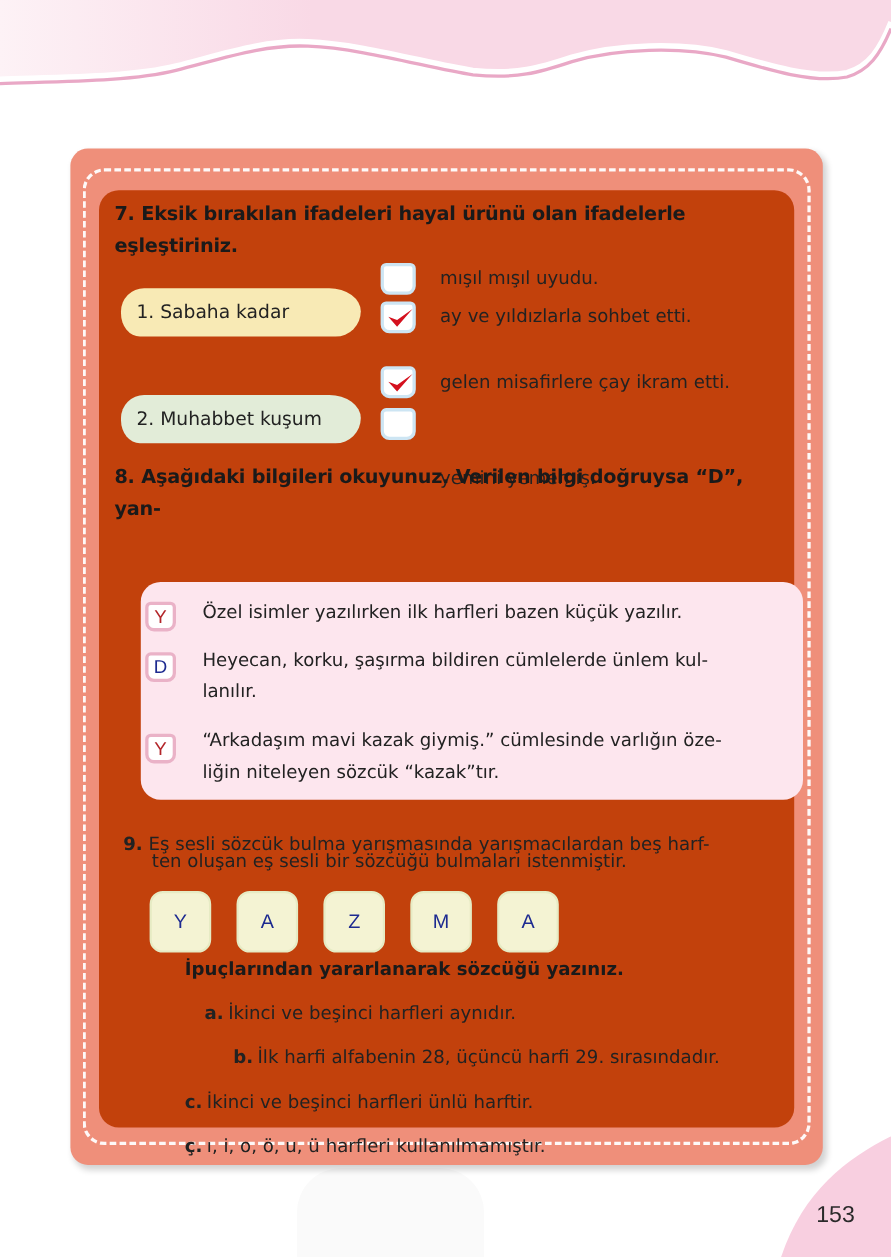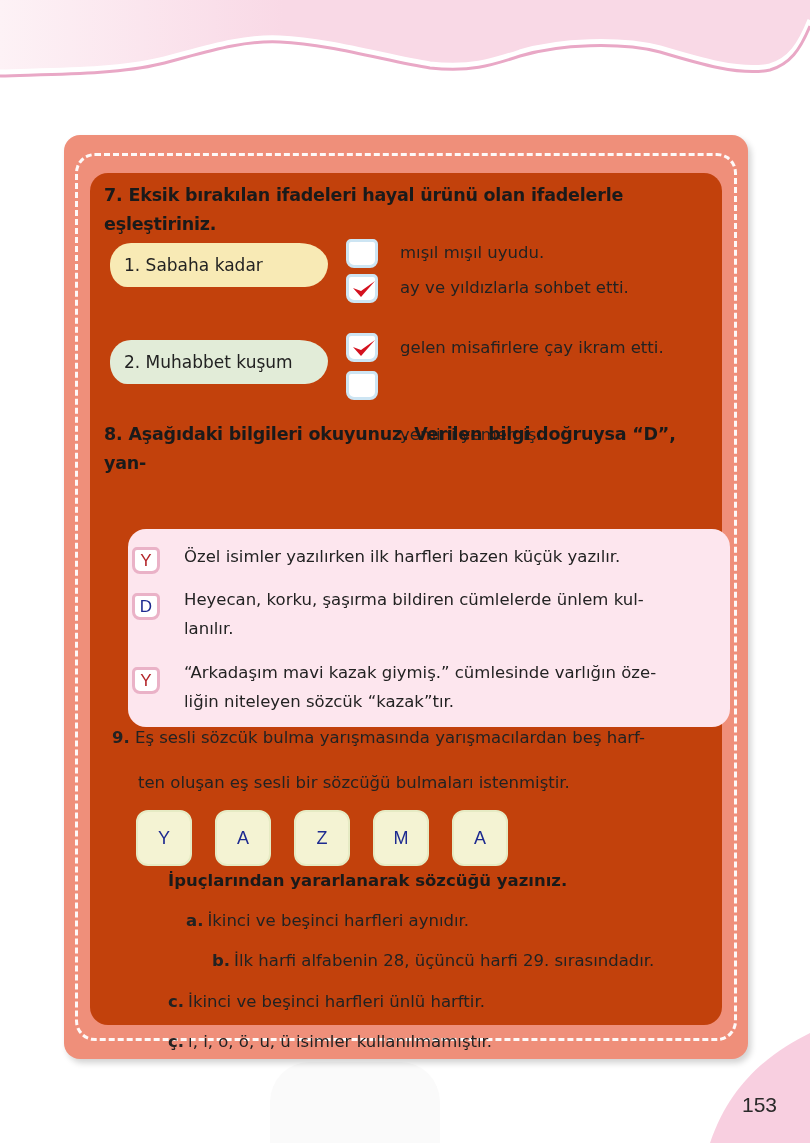--- a/index.html
+++ b/index.html
@@ -23,21 +23,21 @@
     }
     .card {
       position: absolute; left: 26px; top: 38px; width: 632px; height: 852px;
       background: #c2410c; border-radius: 18px;
     }
 
     .q-title { position: absolute; font-size: 17.5px; font-weight: bold; line-height: 29px; color: #1a1a1a; letter-spacing: -0.2px; }
     .q-title .num { margin-right: 6px; }
 
     
-    .blob { position: absolute; height: 44px; border-radius: 22px 30px 24px 18px / 22px 22px 24px 22px; display: flex; align-items: center; padding-left: 14px; font-size: 17px; color: #222; }
+    .blob { position: absolute; height: 44px; border-radius: 22px 30px 24px 18px / 22px 22px 24px 22px; display: flex; align-items: center; padding-left: 14px; font-size: 17px; color: #222; margin-top: 19px; }
     .blob.yellow { background: #f8eab5; }
     .blob.green { background: #e2ecd8; }
     .chk { position: absolute; width: 32px; height: 29px; border: 3px solid #cde5f3; border-radius: 5px 5px 8px 8px; background: #fff; }
     .chk svg { position: absolute; left: 2px; top: 1px; }
     .opt { position: absolute; font-size: 16.5px; color: #222; }
 
     
     .pinkbox { position: absolute; left: 38px; top: 356px; width: 602px; height: 198px; background: #fde6ee; border-radius: 18px; }
     .tag { position: absolute; width: 28px; height: 27px; border: 3px solid #eab2c7; border-radius: 5px 5px 8px 8px; background: #fff; font-family: "Liberation Sans", sans-serif; font-size: 17px; text-align: center; line-height: 22px; }
     .tag.y { color: #b3262a; }
@@ -117,21 +117,21 @@
     <div class="stmt" style="left:94px; top:369px;">Özel isimler yazılırken ilk harfleri bazen küçük yazılır.</div>
 
     <div class="tag d" style="left:42px; top:420px;">D</div>
     <div class="stmt" style="left:94px; top:412px;">Heyecan, korku, şaşırma bildiren cümlelerde ünlem kul-</div>
     <div class="stmt" style="left:94px; top:441px;">lanılır.</div>
 
     <div class="tag y" style="left:42px; top:494px;">Y</div>
     <div class="stmt" style="left:94px; top:485px;">“Arkadaşım mavi kazak giymiş.” cümlesinde varlığın öze-</div>
     <div class="stmt" style="left:94px; top:514px;">liğin niteleyen sözcük “kazak”tır.</div>
 
-    <div class="q9" style="left:22px; top:550px;text-align:center;">
+    <div class="q9" style="left:22px; top:580px;text-align:center;">
       <span class="num">9.</span> <span>Eş sesli sözcük bulma yarışmasında yarışmacılardan beş harf-</span>
     </div>
     <div class="q9" style="left:48px; top:595px;">ten oluşan eş sesli bir sözcüğü bulmaları istenmiştir.</div>
 
     <div class="letter" style="left:46px;">Y</div>
     <div class="letter" style="left:125px;">A</div>
     <div class="letter" style="left:204px;">Z</div>
     <div class="letter" style="left:283px;">M</div>
     <div class="letter" style="left:362px;">A</div>
 
@@ -140,17 +140,17 @@
     <div class="hint" style="top:738px;margin-left:18px;">
       <span class="lbl">a.</span><span>İkinci ve beşinci harfleri aynıdır.</span>
     </div>
     <div class="hint" style="top:778px;margin-left:44px;">
       <span class="lbl">b.</span><span>İlk harfi alfabenin 28, üçüncü harfi 29. sırasındadır.</span>
     </div>
     <div class="hint" style="top:819px;">
       <span class="lbl">c.</span><span>İkinci ve beşinci harfleri ünlü harftir.</span>
     </div>
     <div class="hint" style="top:859px;">
-      <span class="lbl">ç.</span><span>ı, i, o, ö, u, ü isimler kullanılmamıştır.</span>
+      <span class="lbl">ç.</span><span>ı, i, o, ö, u, ü harfleri kullanılmamıştır.</span>
     </div>
 
   </div>
 </div>
 
 </body></html>

